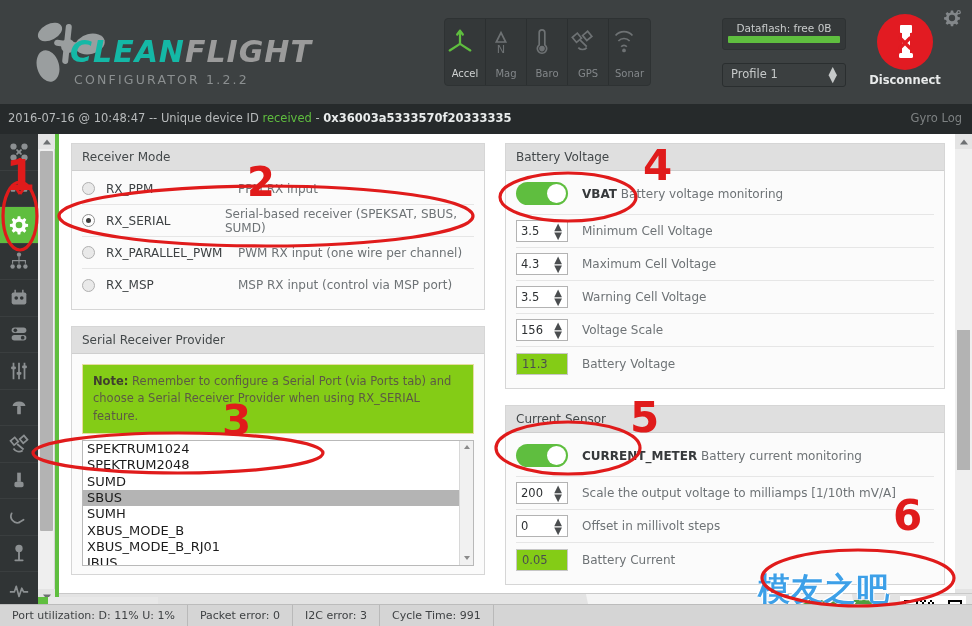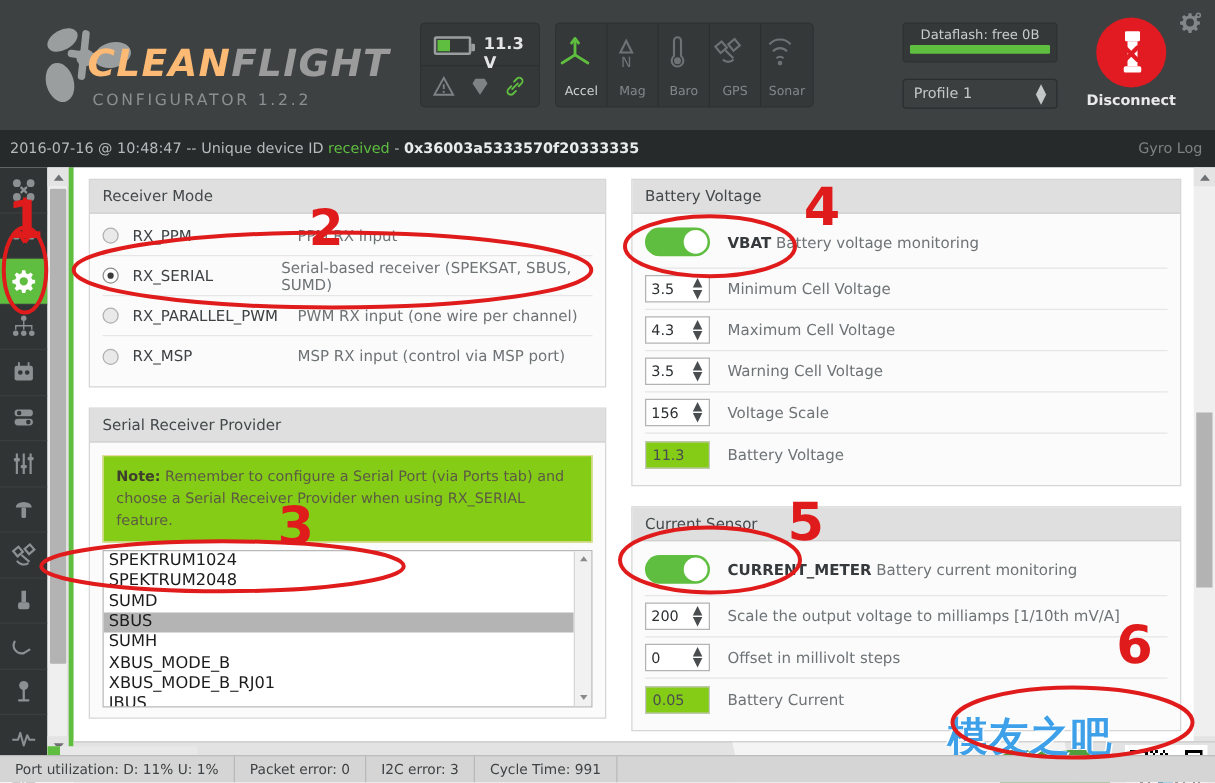--- a/index.html
+++ b/index.html
@@ -16,21 +16,21 @@
     position: absolute; left: 0; top: 0; width: 972px; height: 104px;
     background: #3d4142;
   }
   .logo-wrap { position: absolute; left: 18px; top: 6px; width: 270px; height: 86px; }
   .logo-quad { position:absolute; left:10px; top:2px; width:90px; height:76px; }
   .logo-text {
     position: absolute; left: 52px; top: 28px;
     font-size: 30px; font-weight: bold; font-style: italic;
     letter-spacing: 1px; white-space: nowrap;
   }
-  .logo-clean { color: #fdba74; }
+  .logo-clean { color: #14b8a6; }
   .logo-flight { color: #9b9b9b; }
   .logo-sub {
     position: absolute; left: 56px; top: 66px;
     font-size: 12.5px; color: #8b8f90; letter-spacing: 2.2px;
   }
 
   .batt-box {
     position: absolute; left: 336px; top: 18px; width: 96px; height: 68px;
     background: #343839; border-radius: 4px; border: 1px solid #2e3233;
   }
@@ -329,41 +329,20 @@
           <rect x="36" y="16" width="6" height="40" rx="3" transform="rotate(6 39 36)"></rect>
           <circle cx="40" cy="38" r="7"></circle>
         </g>
       </svg>
       <div class="logo-text">
         <span class="logo-clean">CLEAN</span><span class="logo-flight">FLIGHT</span>
       </div>
       <div class="logo-sub">CONFIGURATOR  1.2.2</div>
     </div>
 
-    <div class="batt-box">
-      <div class="batt-top">
-        <div class="batt-icon">
-            <div class="batt-fill"></div>
-          </div>
-        <div class="batt-volt">11.3 V</div>
-      </div>
-      <div class="batt-bottom">
-        <svg class="bi bi1" viewBox="0 0 24 24">
-          <path d="M12 3 L22 21 L2 21 Z" fill="none" stroke="#7e8284" stroke-width="2"></path>
-          <rect x="11" y="10" width="2" height="5" fill="#7e8284"></rect>
-            <rect x="11" y="17" width="2" height="2" fill="#7e8284"></rect>
-        </svg>
-        <svg class="bi bi2" viewBox="0 0 24 24">
-          <path d="M4 9 L12 21 L20 9 L17 4 L7 4 Z" fill="#7e8284"></path>
-        </svg>
-        <svg class="bi bi3" viewBox="0 0 24 24">
-          <path d="M9 15 L15 9 M8 12 L5 15 a3.5 3.5 0 0 0 5 5 l3-3 M16 12 l3-3 a3.5 3.5 0 0 0-5-5 l-3 3" fill="none" stroke="#5fbe3f" stroke-width="2" stroke-linecap="round"></path>
-        </svg>
-      </div>
-    </div>
 
     <div class="sensors">
       <div class="sensor on">
         <svg class="sic" viewBox="0 0 32 32">
           <g stroke="#5fbe3f" stroke-width="2.4" fill="none" stroke-linecap="round">
             <path d="M16 18 L16 5"></path>
               <path d="M16 18 L5 25"></path>
               <path d="M16 18 L27 25"></path>
             <path d="M16 4 l-3 4 M16 4 l3 4"></path>
           </g>

